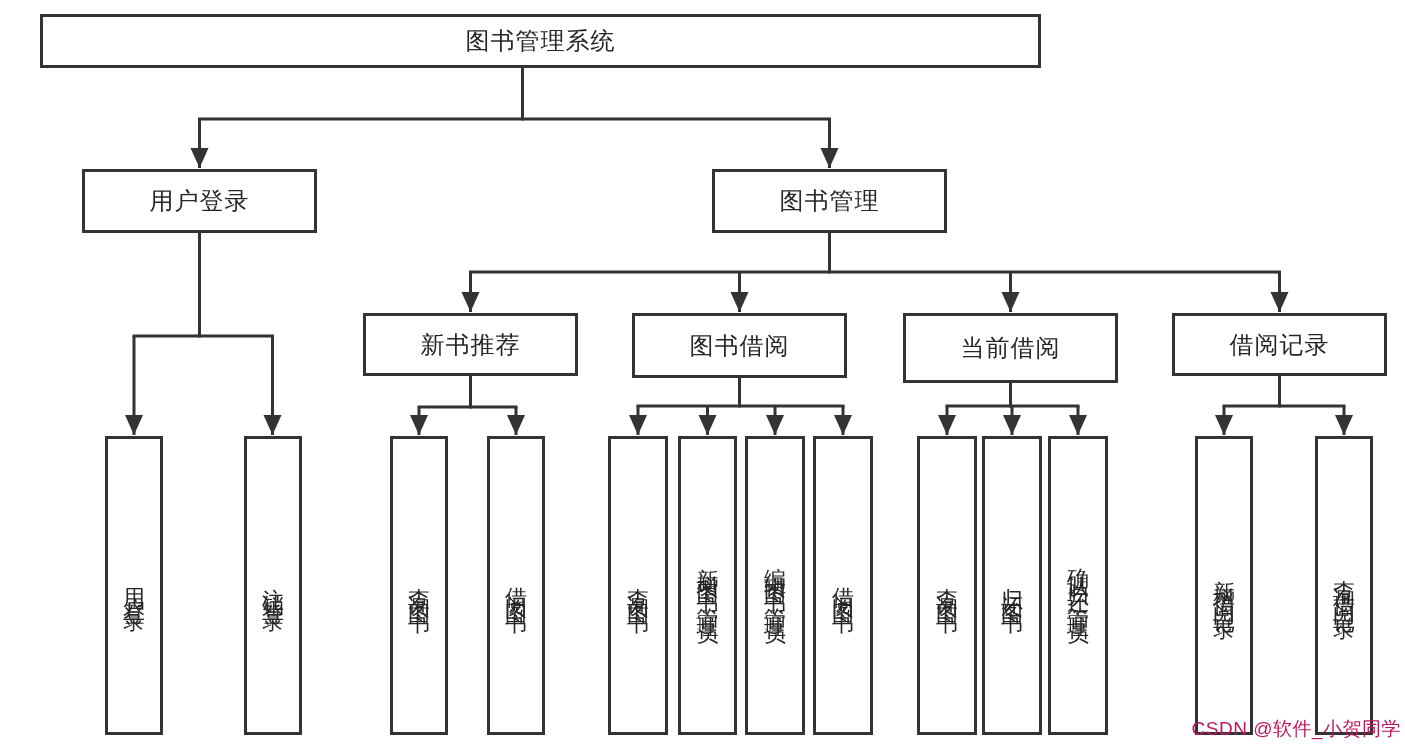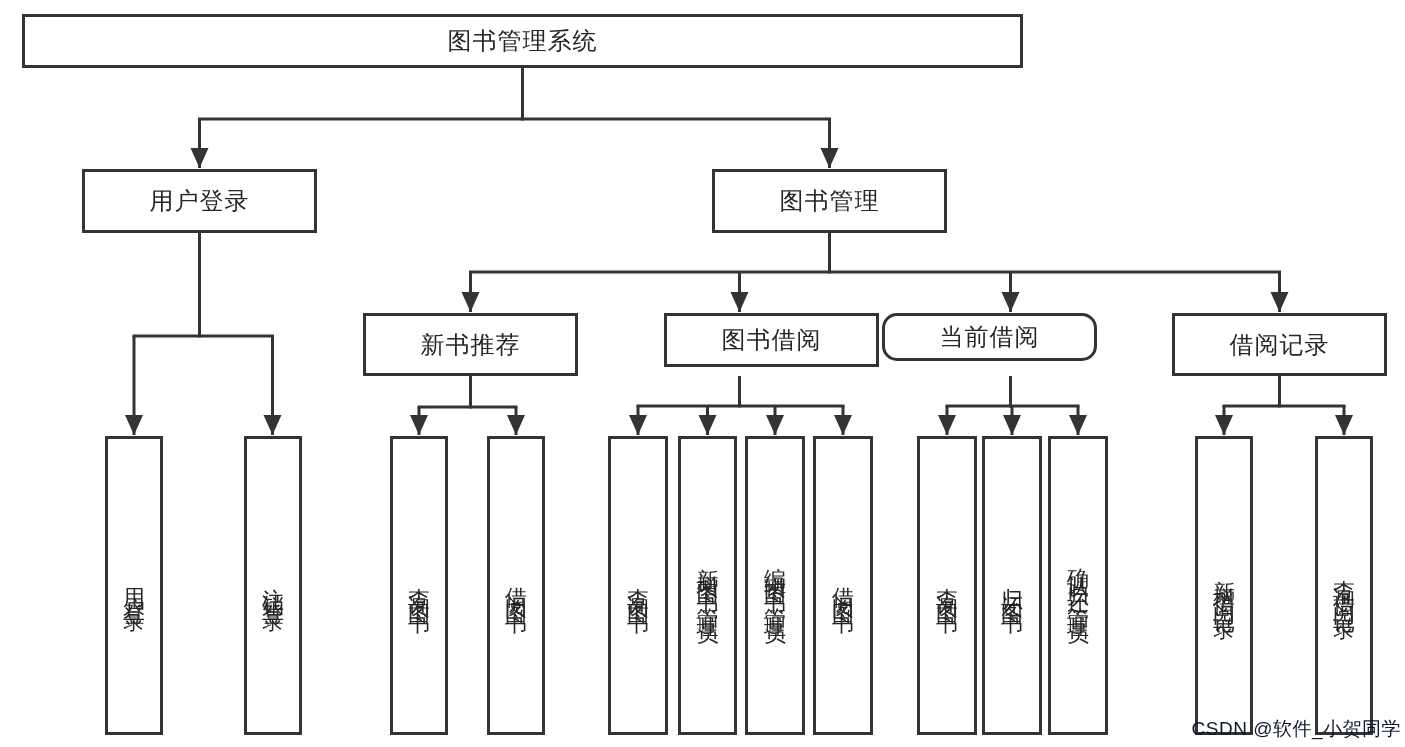--- a/index.html
+++ b/index.html
@@ -11,43 +11,43 @@
   .box {
     position:absolute; background:#ffffff; border:3px solid #333333; box-sizing:border-box;
     display:flex; align-items:center; justify-content:center; z-index:2;
   }
   .h-box span { font-size:24px; letter-spacing:1px; white-space:nowrap; }
   .v-box span {
     writing-mode:vertical-rl; text-orientation:mixed;
     font-size:22px; letter-spacing:8px; line-height:1.1; white-space:nowrap;
   }
   
-  #b-root        { left:22px;   top:14px;  width:1001px; height:54px;align-items:center; }
+  #b-root        { left:40px;   top:14px;  width:1001px; height:54px;align-items:center; }
   #b-userlogin   { left:82px;   top:169px; width:235px;  height:64px; }
   #b-bookmgmt    { left:712px;  top:169px; width:235px;  height:64px; }
   #b-newbook     { left:363px;  top:313px; width:215px;  height:63px; }
-  #b-bookborrow  { left:632px;  top:313px; width:215px;  height:54px;margin-left:32px; }
-  #b-curborrow   { left:882px;  top:313px; width:215px;  height:48px;border-radius:15px; }
+  #b-bookborrow  { left:632px;  top:313px; width:215px;  height:65px; }
+  #b-curborrow   { left:903px;  top:313px; width:215px;  height:70px; }
   #b-borrowrec   { left:1172px; top:313px; width:215px;  height:63px; }
   #l-ul-login    { left:105px;  top:436px; width:58px; height:299px; }
   #l-ul-logout   { left:244px;  top:436px; width:58px; height:299px; }
   #l-nb-query    { left:390px;  top:436px; width:58px; height:299px; }
   #l-nb-borrow   { left:487px;  top:436px; width:58px; height:299px; }
   #l-bb-query    { left:608px;  top:436px; width:60px; height:299px; }
   #l-bb-add      { left:678px;  top:436px; width:59px; height:299px; }
   #l-bb-edit     { left:745px;  top:436px; width:60px; height:299px; }
   #l-bb-borrow   { left:813px;  top:436px; width:60px; height:299px; }
   #l-cb-query    { left:917px;  top:436px; width:60px; height:299px; }
   #l-cb-return   { left:982px;  top:436px; width:60px; height:299px; }
   #l-cb-confirm  { left:1048px; top:436px; width:60px; height:299px; }
   #l-br-add      { left:1195px; top:436px; width:58px; height:299px; }
   #l-br-query    { left:1315px; top:436px; width:58px; height:299px; }
   .watermark {
     position:absolute; right:4px; bottom:5px; z-index:3;
-    font-size:19px; letter-spacing:0.5px; color:#0f172a; white-space:nowrap;
+    font-size:19px; letter-spacing:0.5px; color:#be185d; white-space:nowrap;
   }
 </style>
 </head>
 <body>
 
 <div class="stage">
 
   <svg class="connectors" width="1405" height="747" viewBox="0 0 1405 747">
     <defs>
       <marker id="arrow" markerUnits="userSpaceOnUse" markerWidth="22" markerHeight="20" refX="20" refY="9" orient="auto">

